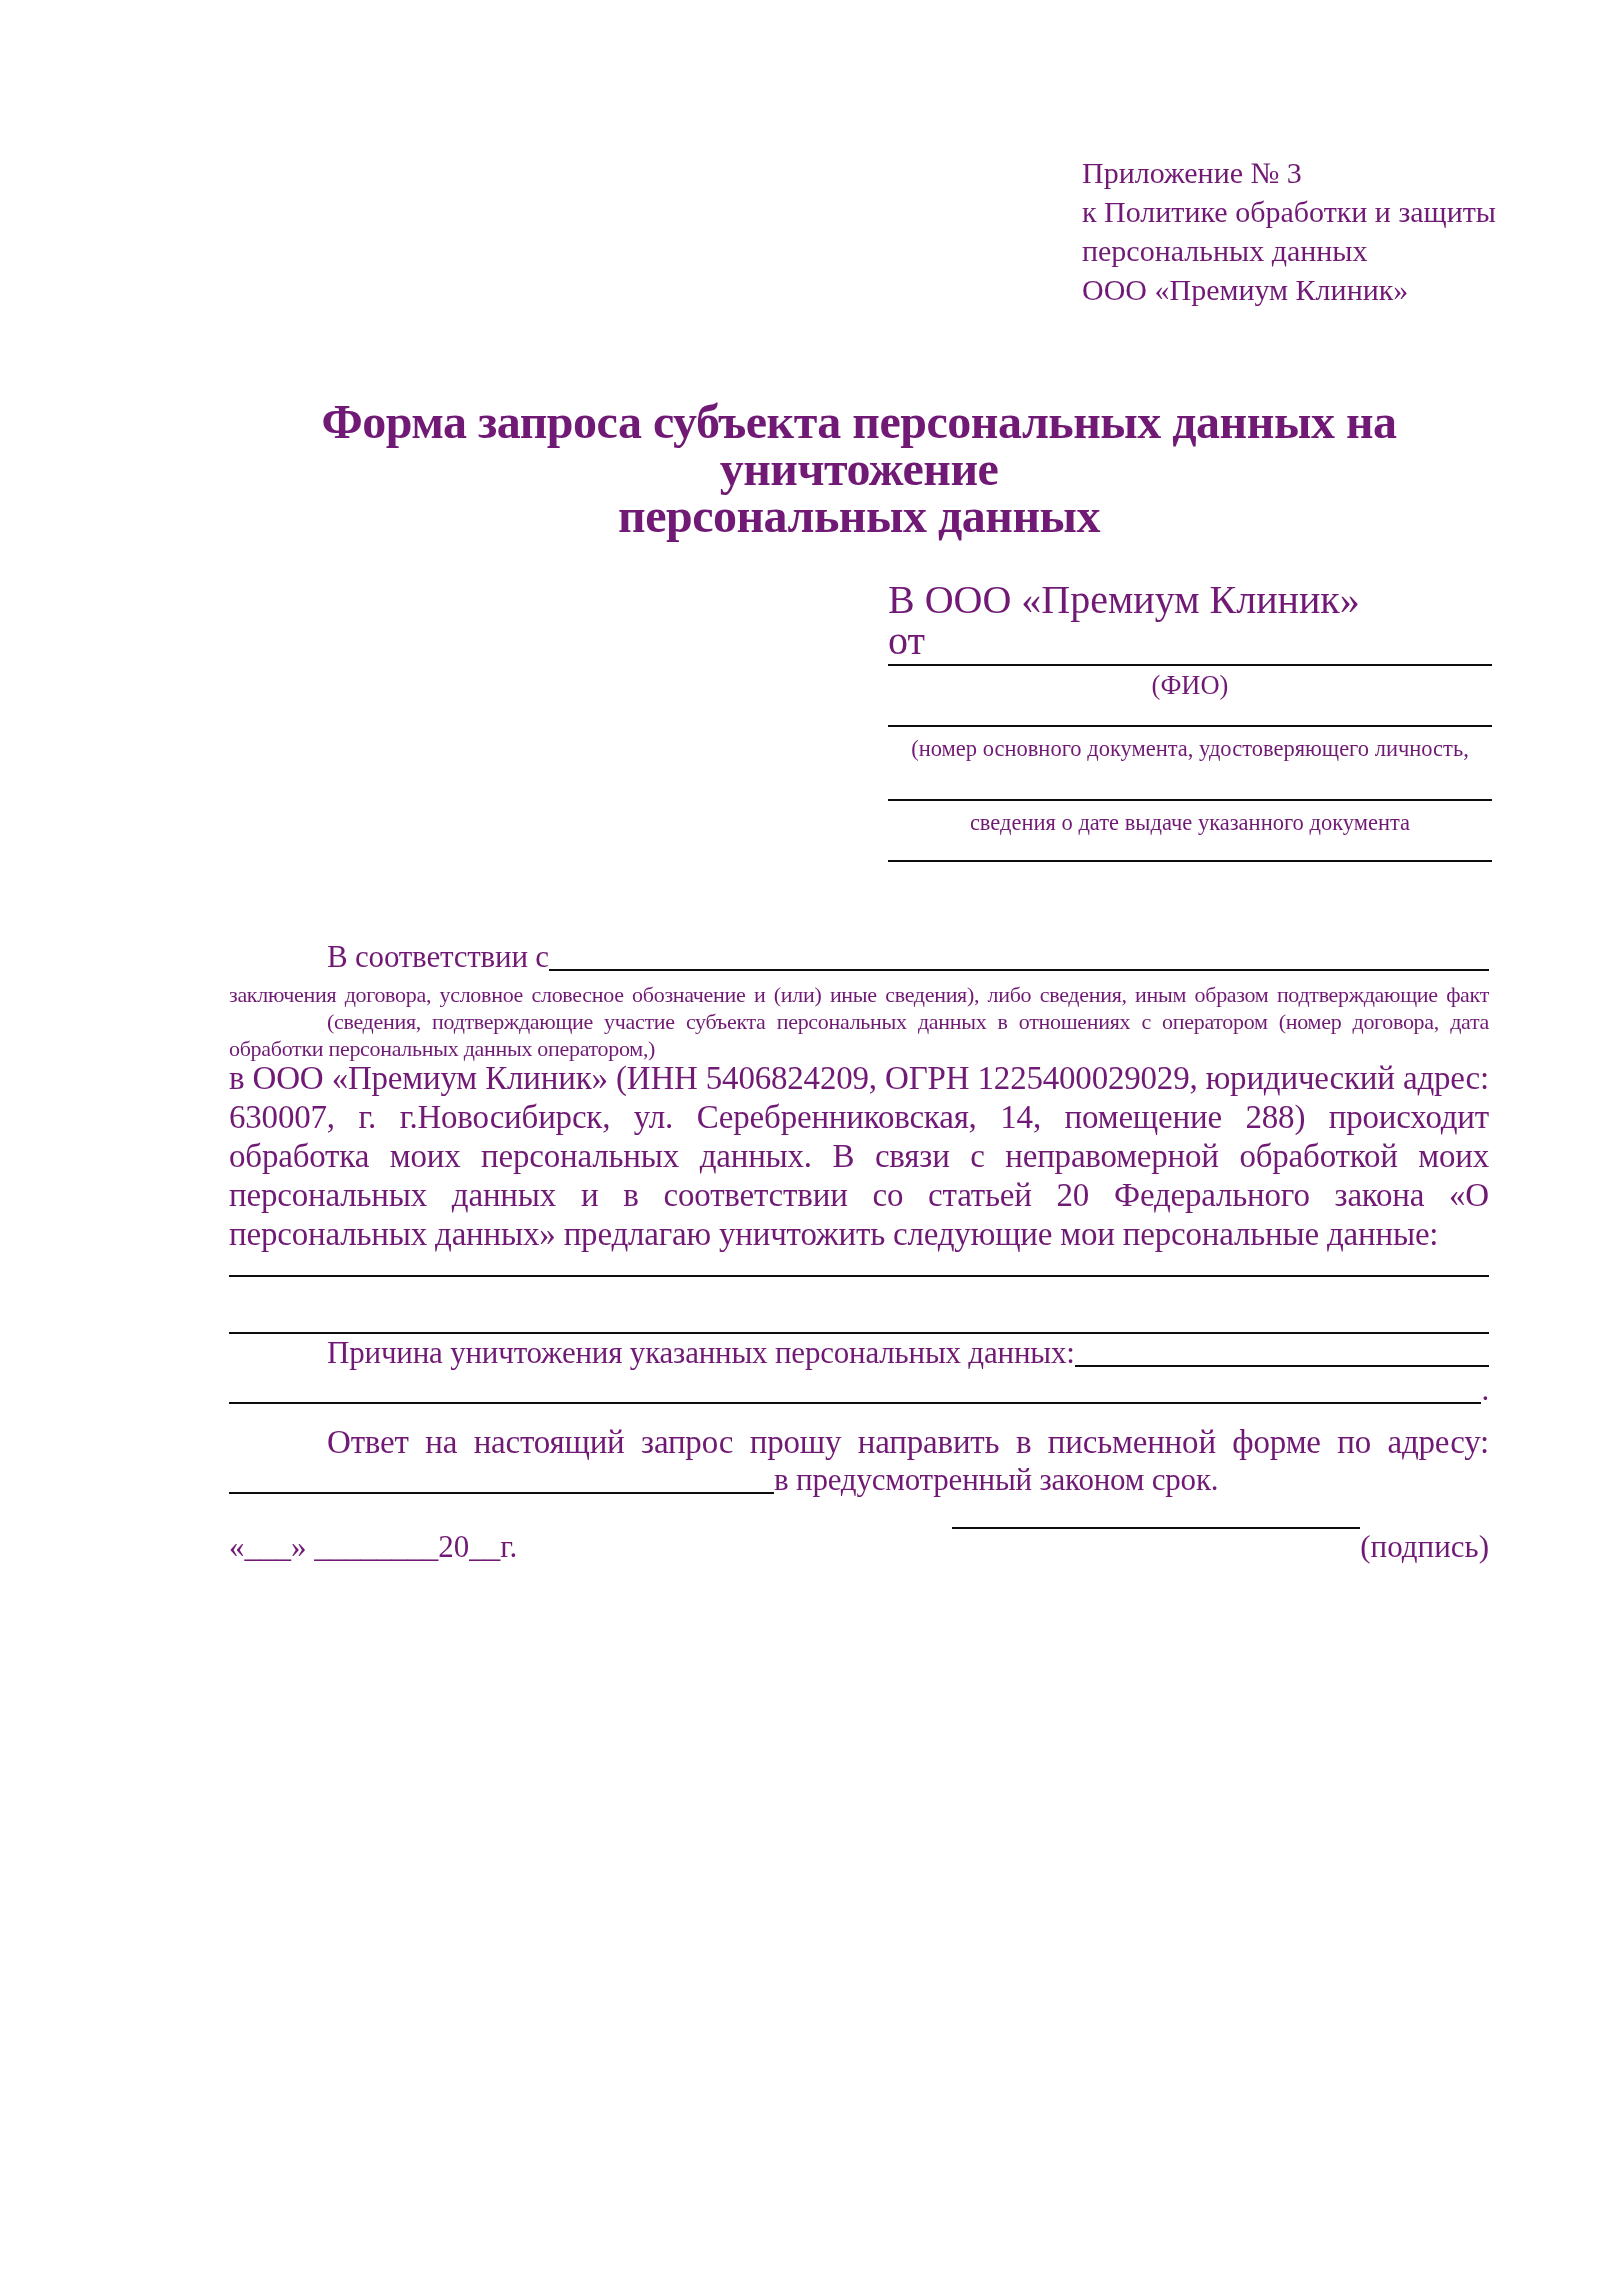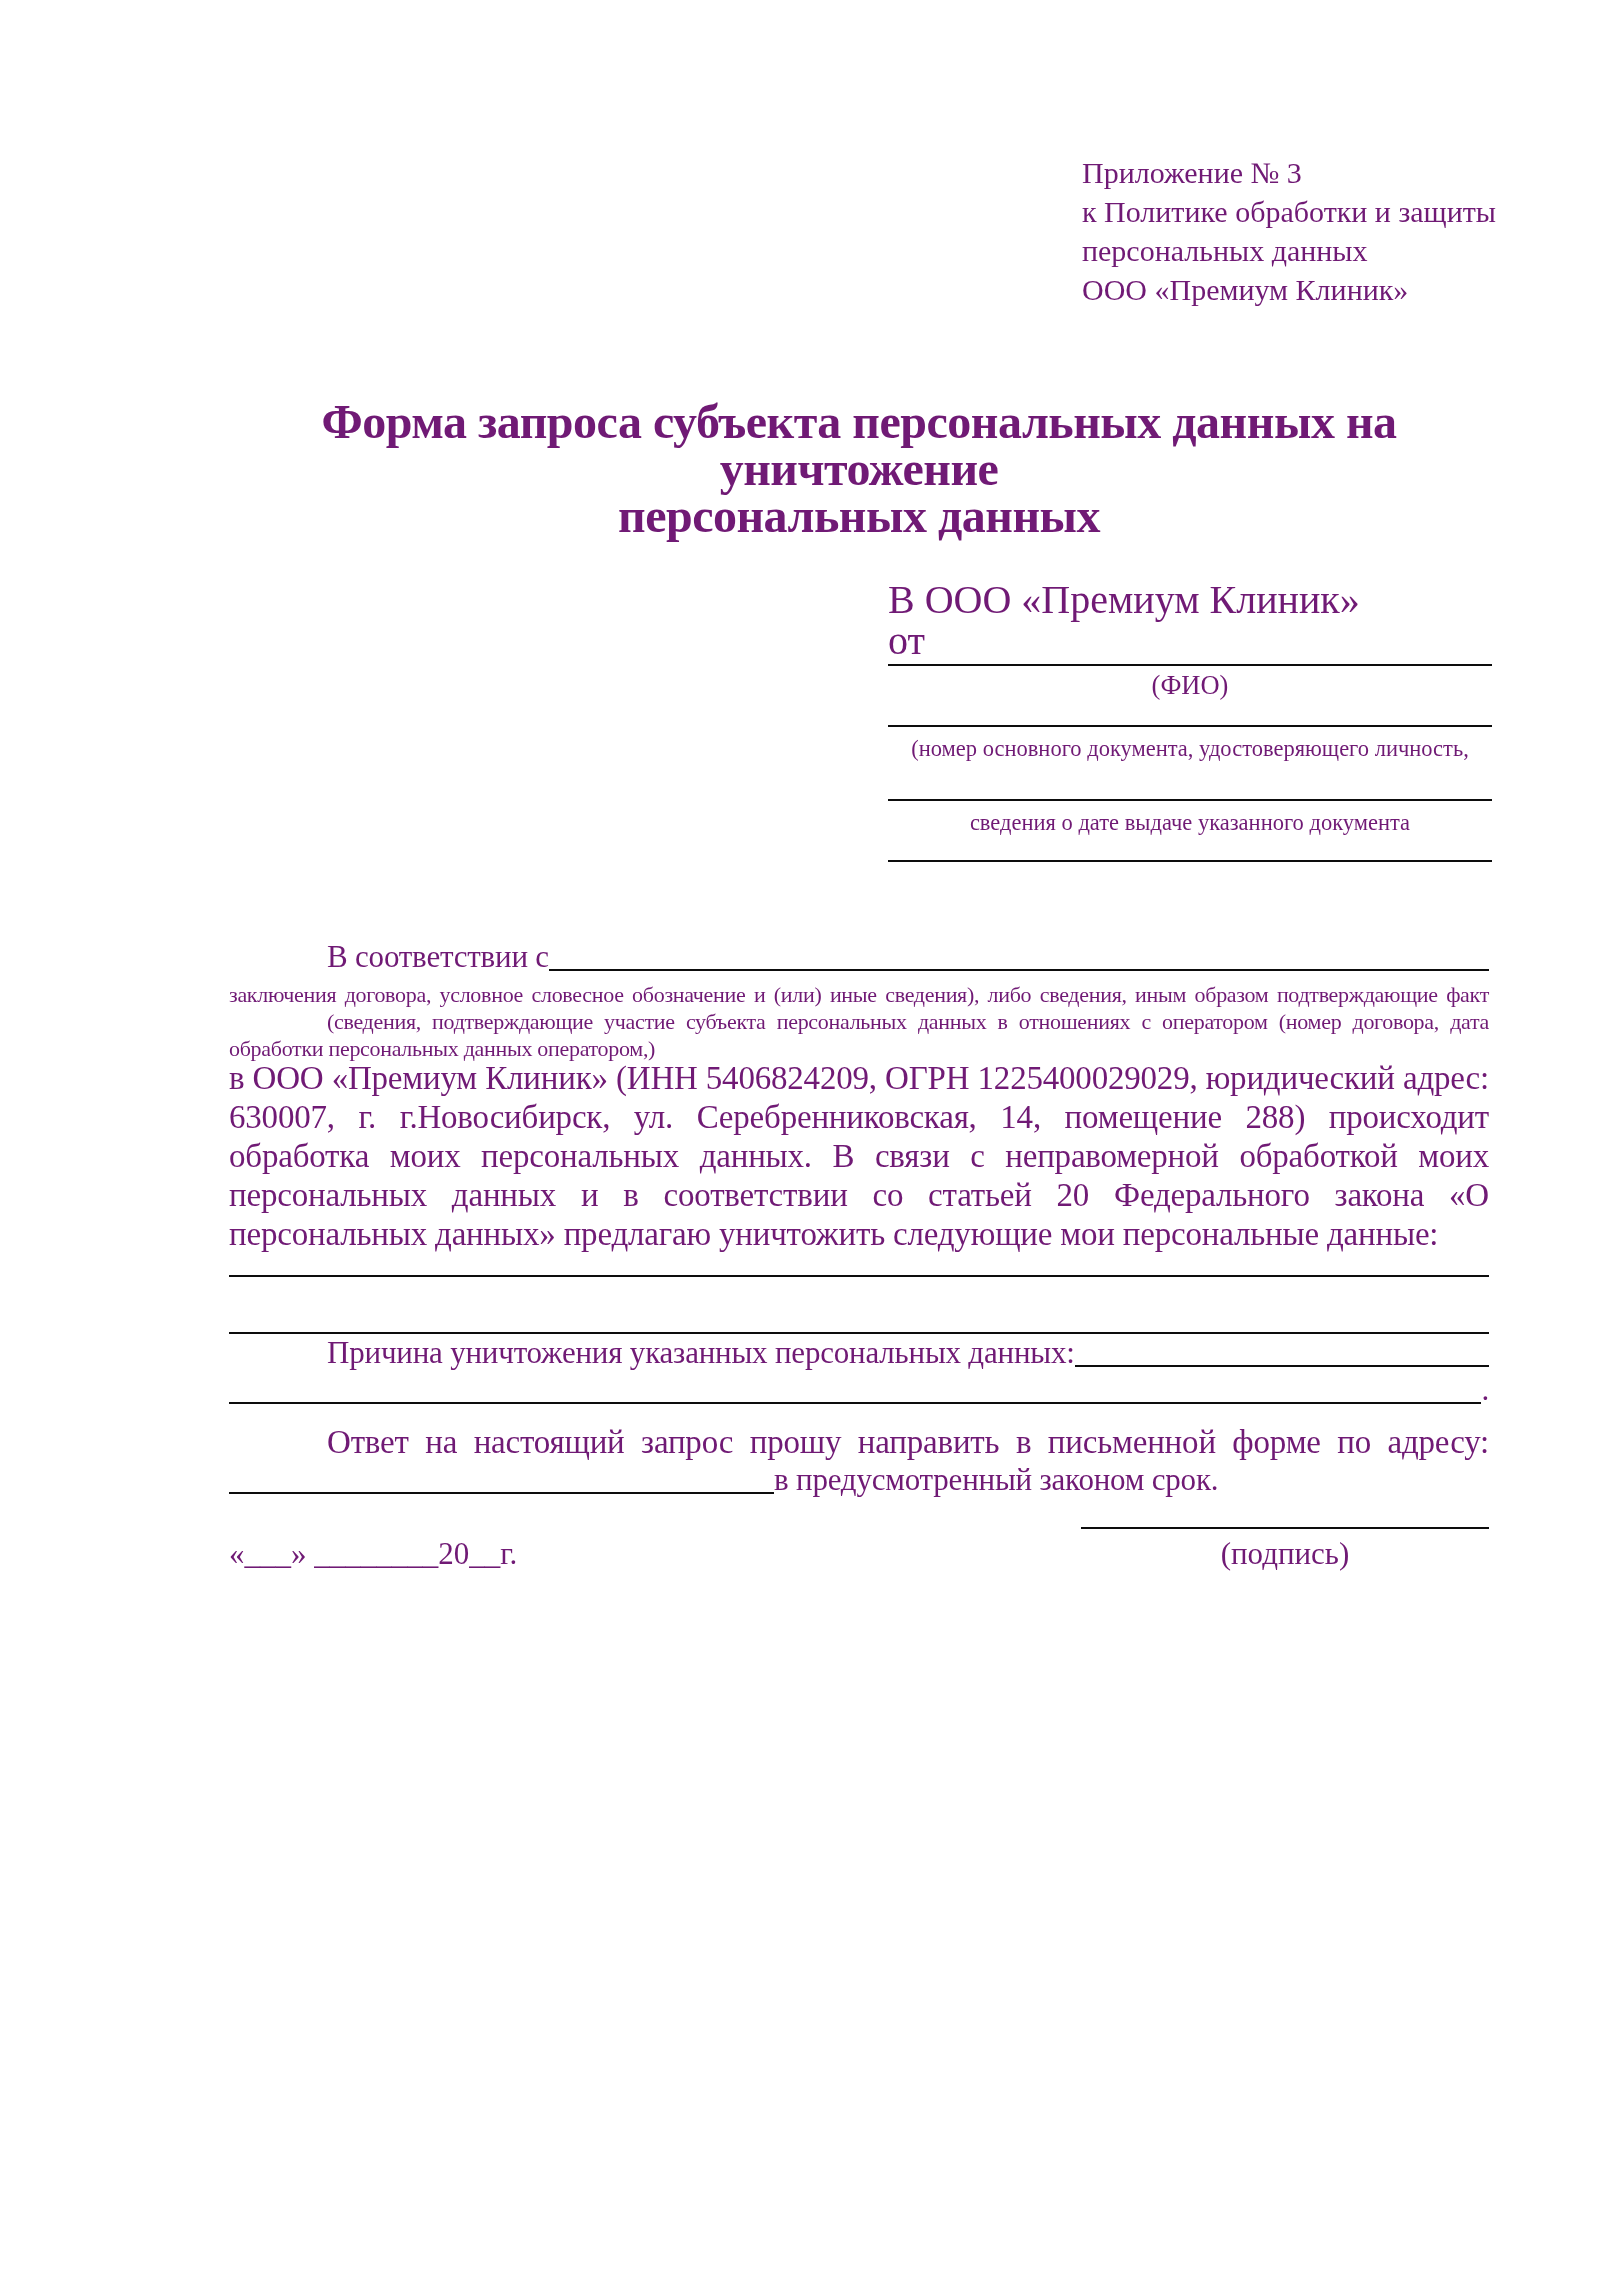--- a/index.html
+++ b/index.html
@@ -71,21 +71,21 @@
     min-width: 19.6px;
   }
   .fill.fixed { flex: 0 0 auto; }
 
   
   .footer-row {
     left: 229px; top: 1527px; width: 1260px;
     display: flex; justify-content: space-between; align-items: flex-end;
     font-size: 31px; line-height: 39px;
   }
-  .sig-group { display: flex; align-items: center; flex-direction: column; }
+  .sig-group { display: flex; align-items: flex-start; }
   .sig-rule {
     width: 408px;
     border-bottom: 2.9px solid #0d0d0d;
     margin-bottom: 4.9px;
   }
   .nowrap { white-space: nowrap; }
 </style>
 </head>
 <body>
 

